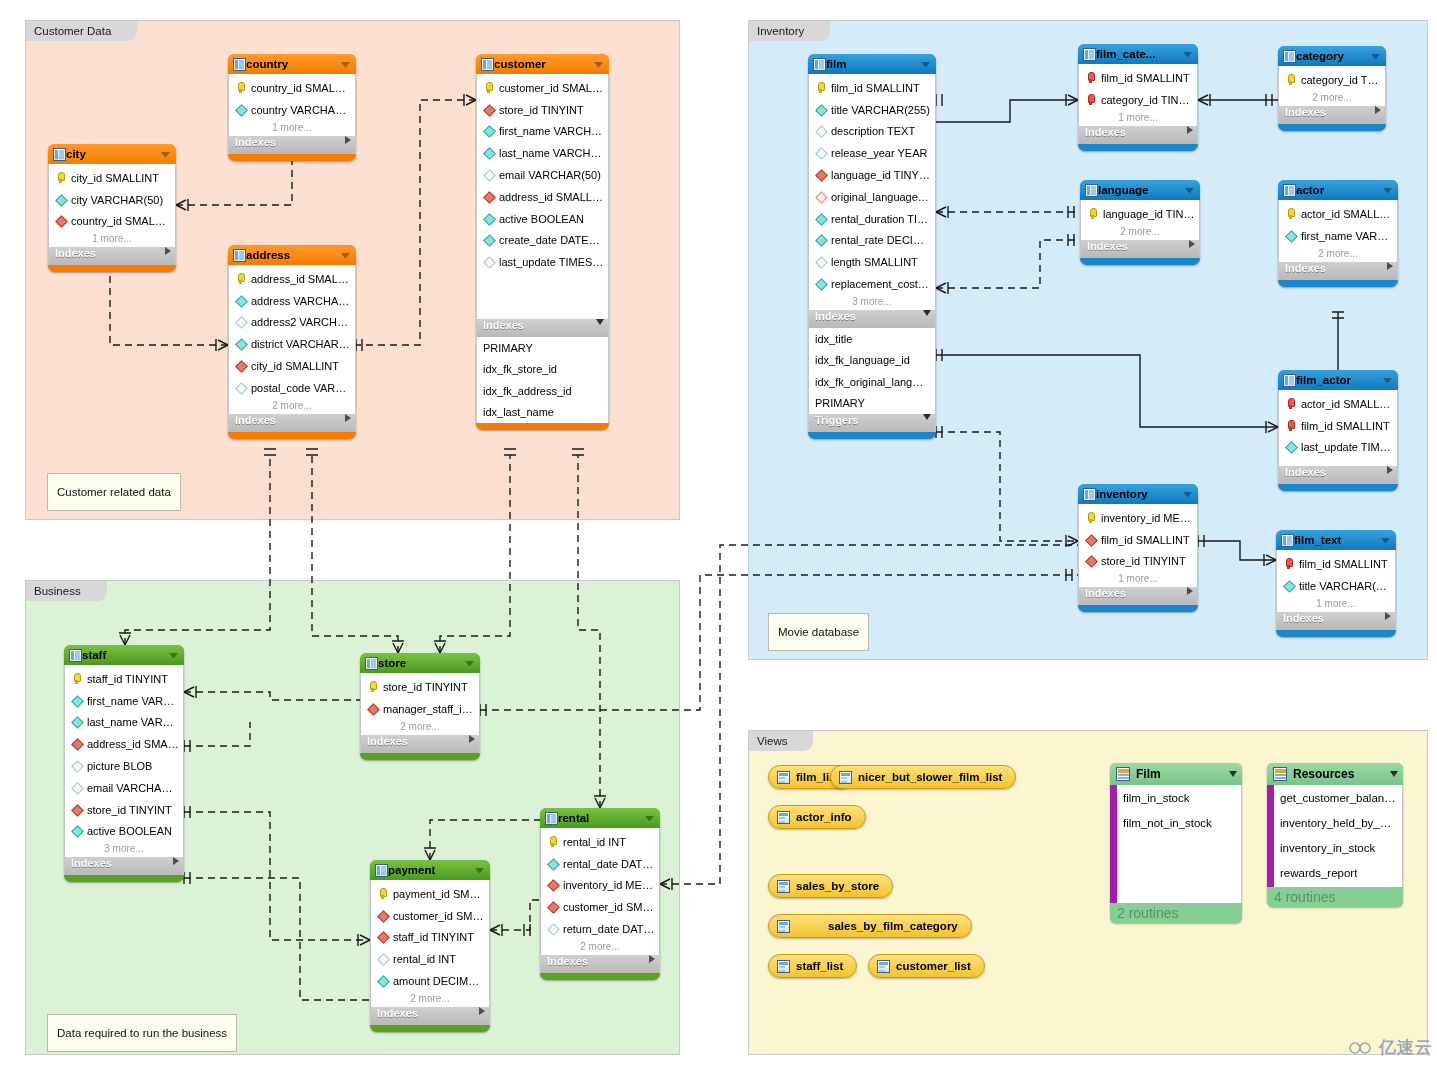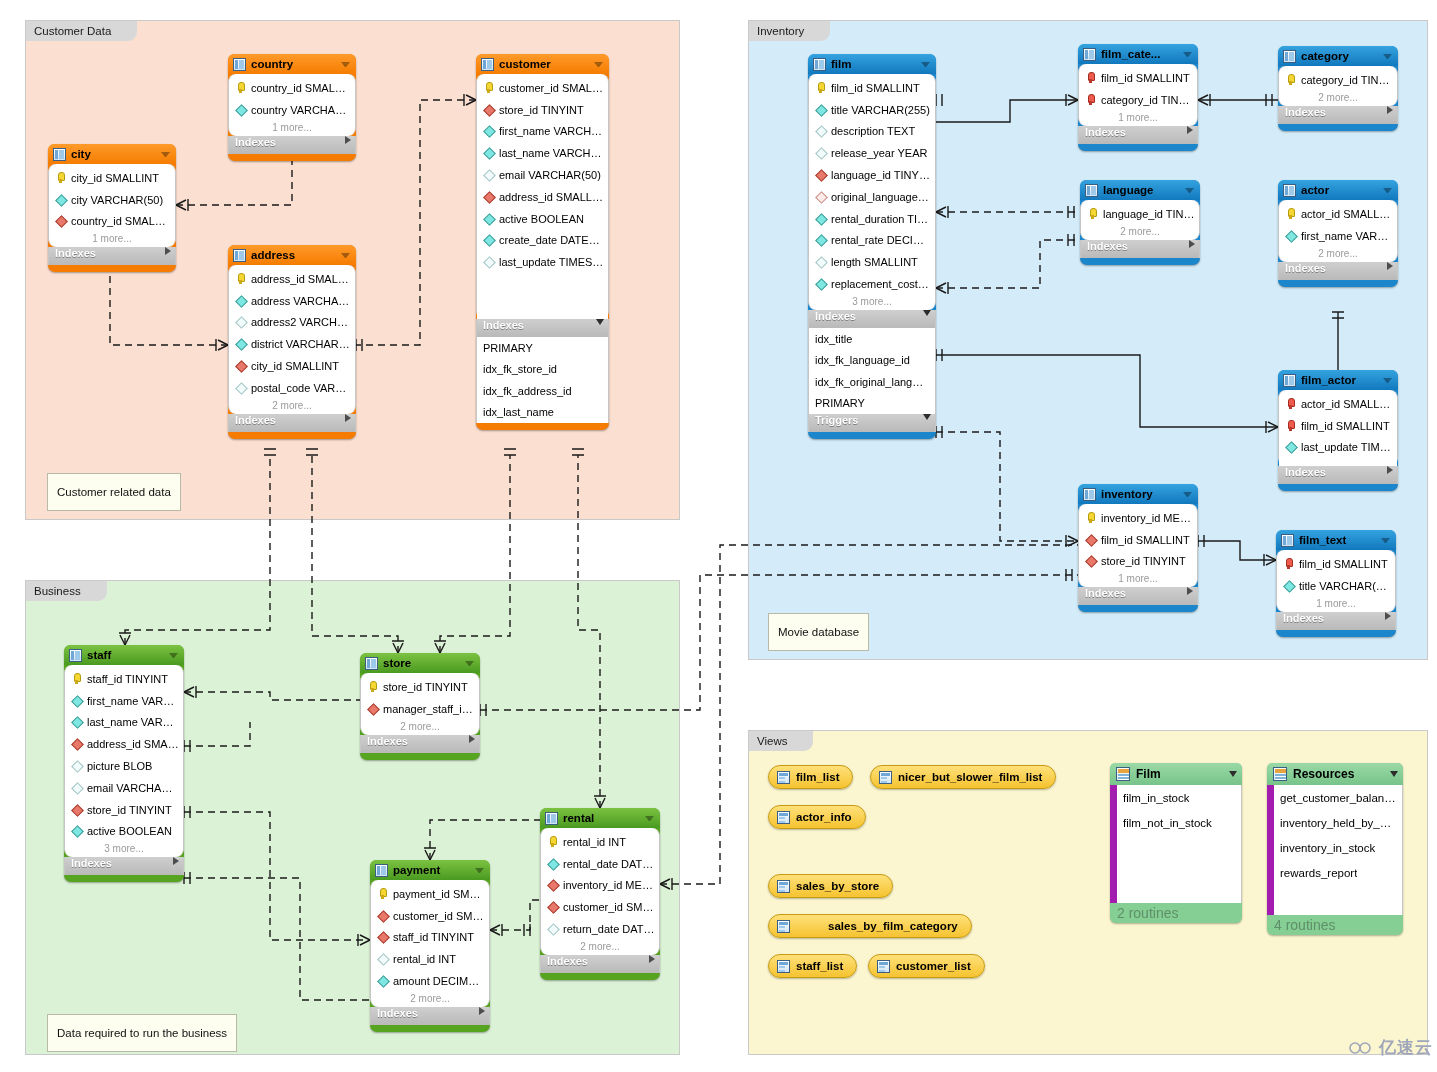--- a/index.html
+++ b/index.html
@@ -47,21 +47,20 @@
     padding-bottom: 7px;
     box-shadow: 0 1px 2px rgba(0,0,0,.35);
   }
   .tbl-head {
     height: 20px;
     border-top-left-radius: 6px;
     border-top-right-radius: 6px;
     display: flex;
     align-items: center;
     padding: 0 4px 0 5px;
-    gap: 5px;
   }
   .tbl-title {
     font-size: 11.5px;
     font-weight: bold;
     color: #000;
     white-space: nowrap;
     overflow: hidden;
     text-overflow: ellipsis;
     flex: 1;
   }
@@ -86,21 +85,20 @@
     border-right: 4.5px solid transparent;
     border-top: 5px solid rgba(0,0,0,.35);
     margin-right: 2px;
   }
 
   .tbl-body {
     background: #ffffff;
     border-left: 1px solid #c6c6c6;
     border-right: 1px solid #c6c6c6;
     padding: 3px 0 0 0;
-    border-radius: 8px;
   }
   .col {
     display: flex;
     align-items: center;
     gap: 5px;
     font-size: 11px;
     color: #000;
     padding: 0 4px 0 6px;
     height: 21.8px;
     white-space: nowrap;
@@ -639,21 +637,21 @@
             <span class="mk pkred"></span>
             <span class="txt">category_id TINYI...</span>
           </div>
           <div class="more">1 more...</div>
         </div>
         <div class="subhead">
           <span class="lbl">Indexes</span>
           <span class="tri-right"></span>
         </div>
       </div>
-      <div class="tbl th-blue" style="left: 1278px; top: 46px; width: 120px;">
+      <div class="tbl th-blue" style="left: 1278px; top: 46px; width: 108px;">
         <div class="tbl-head">
           <div class="tbl-icon"></div>
           <div class="tbl-title">category</div>
           <div class="caret"></div>
         </div>
         <div class="tbl-body">
           <div class="col">
             <span class="mk pk"></span>
             <span class="txt">category_id TINYI...</span>
           </div>
@@ -914,21 +912,21 @@
           <span class="tri-right"></span>
         </div>
       </div>
     </div>
 
   <div id="layer-notes">
       <div class="pill" style="left: 768px; top: 765px;">
         <span class="view-icon"></span>
         <span>film_list</span>
       </div>
-      <div class="pill" style="left: 870px; top: 765px;">
+      <div class="pill" style="left: 830px; top: 765px;">
         <span class="view-icon"></span>
         <span>nicer_but_slower_film_list</span>
       </div>
       <div class="pill" style="left: 768px; top: 805px;">
         <span class="view-icon"></span>
         <span>actor_info</span>
       </div>
       <div class="pill" style="left: 768px; top: 874px;">
         <span class="view-icon"></span>
         <span>sales_by_store</span>
@@ -960,21 +958,21 @@
           </div>
         </div>
         <div class="grp-foot">2 routines</div>
       </div>
       <div class="grp" style="left: 1267px; top: 763px; width: 136px;">
         <div class="grp-head">
           <span class="grp-icon"></span>
           <span class="grp-title">Resources</span>
           <span class="tri-down"></span>
         </div>
-        <div class="grp-body" style="height: 130px;">
+        <div class="grp-body" style="height: 102px;">
           <div class="grp-row">
             <span>get_customer_balance</span>
           </div>
           <div class="grp-row">
             <span>inventory_held_by_cu...</span>
           </div>
           <div class="grp-row">
             <span>inventory_in_stock</span>
           </div>
           <div class="grp-row">

